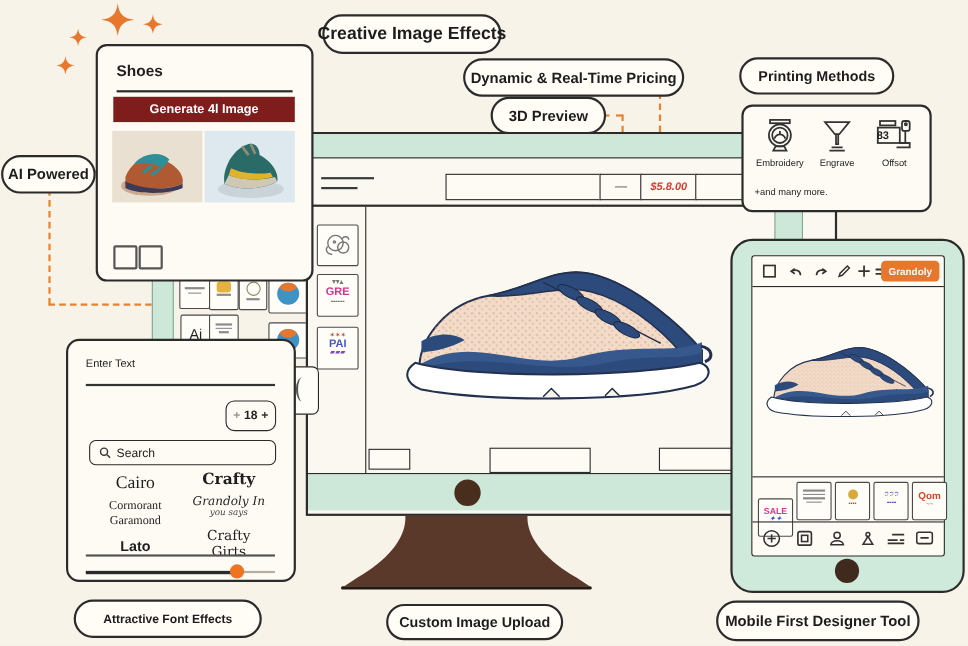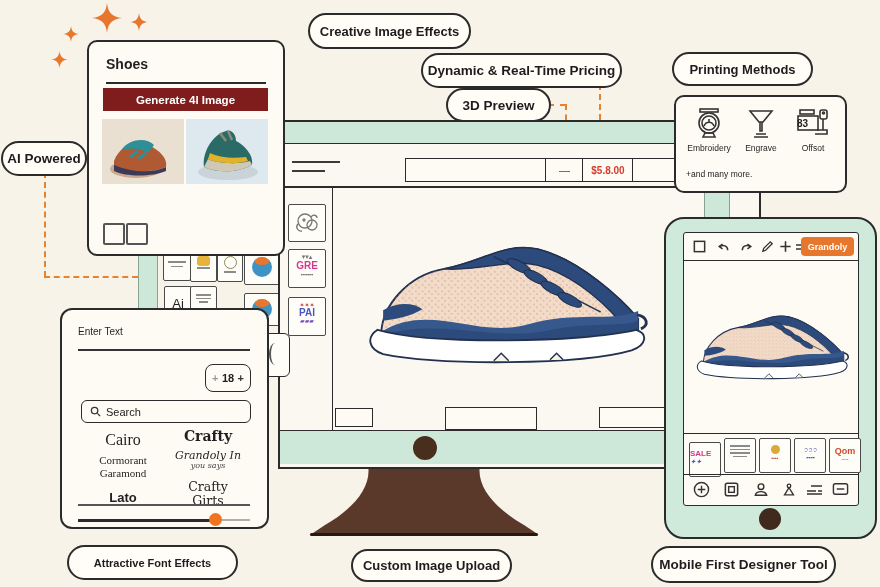--- a/index.html
+++ b/index.html
@@ -76,21 +76,21 @@
   <div class="abs" style="left:278px;top:120px;width:479px;height:345px;background:#fbf8f1;border:2px solid #2b2b2b;z-index:2;">
     <div class="abs mint" style="left:0;top:0;right:0;height:21px;border-bottom:1.5px solid #2b2b2b;"></div>
 
     <div class="abs" style="left:0;top:22px;right:0;height:42px;border-bottom:2px solid #2b2b2b;">
       <div class="abs" style="left:12px;top:17px;width:48px;height:2px;background:#3a3a3a;"></div>
       <div class="abs" style="left:12px;top:26px;width:33px;height:2px;background:#3a3a3a;"></div>
       <div class="box" style="left:125px;top:14px;width:140px;height:22px;"></div>
       <div class="box" style="left:265px;top:14px;width:37px;height:22px;display:flex;align-items:center;justify-content:center;font-size:11px;color:#444;">
         <span>—</span>
       </div>
-      <div class="box" style="left:302px;top:14px;width:50px;height:22px;display:flex;align-items:center;justify-content:center;">
+      <div class="box" style="left:302px;top:14px;width:50px;height:22px;display:flex;align-items:center;justify-content:center;font-style:italic;">
         <span style="color:#d63c2f;font-weight:700;font-size:10px;">$5.8.00</span>
       </div>
       <div class="box" style="left:352px;top:14px;width:43px;height:22px;"></div>
     </div>
 
     <div class="abs" style="left:52px;top:66px;width:0;height:242px;border-left:1.5px solid #2b2b2b;"></div>
     <div class="tile" style="left:8px;top:82px;width:36px;height:36px;">
       <svg width="30" height="30" viewBox="0 0 30 30" style="margin:3px;">
         <g fill="none" stroke="#777" stroke-width="1.3">
           <circle cx="13" cy="13" r="7"></circle>
@@ -262,21 +262,21 @@
         <div class="abs" style="right:4px;top:4px;width:53px;height:19px;background:#e8772e;border-radius:4px;display:flex;align-items:center;justify-content:center;">
           <span style="color:#fff;font-size:9px;font-weight:700;">Grandoly</span>
         </div>
       </div>
 
       <svg class="abs" style="left:5px;top:45px;" width="164" height="130" viewBox="0 0 320 170">
           <use href="#sneaker"></use>
         </svg>
 
       <div class="abs" style="left:0;top:200px;right:0;height:41px;border-top:1.5px solid #2b2b2b;">
-        <div class="tile" style="left:5px;top:8px;width:30px;height:33px;">
+        <div class="tile" style="left:5px;top:19px;width:30px;height:33px;text-align:center;">
           <div style="font-size:8px;font-weight:800;color:#d6368f;margin-top:7px;line-height:1;">SALE</div>
           <div style="font-size:7px;color:#4a56c0;line-height:1;font-style:italic;">✦✦</div>
         </div>
         <div class="tile" style="left:40px;top:4px;width:30px;height:33px;">
           <div class="grayline" style="margin:6px 5px 2px;"></div>
             <div class="grayline" style="margin:0 5px 2px;"></div>
             <div class="grayline" style="margin:0 5px 2px;"></div>
             <div class="grayline" style="margin:0 8px;"></div>
         </div>
         <div class="tile" style="left:75px;top:4px;width:30px;height:33px;text-align:center;">
@@ -358,21 +358,21 @@
     </div>
     <div class="abs" style="left:16px;top:194px;width:172px;height:2px;background:#555;"></div>
 
     <div class="abs" style="left:16px;top:203px;width:172px;height:14px;">
       <div style="position:absolute;left:0;top:6px;width:172px;height:2px;background:#b5aea3;"></div>
       <div style="position:absolute;left:0;top:5.5px;width:137px;height:3px;background:#2b2b2b;"></div>
       <div style="position:absolute;left:131px;top:0;width:13px;height:13px;border-radius:50%;background:#ef7421;"></div>
     </div>
   </div>
 
-  <div class="pill" style="left:308px;top:13px;width:159px;height:32px;font-size:13px;text-align:center;">
+  <div class="pill" style="left:293px;top:13px;width:159px;height:32px;font-size:16px;text-align:center;">
     <span>Creative Image Effects</span>
   </div>
   <div class="pill" style="left:421px;top:53px;width:197px;height:31px;font-size:13.5px;">
     <span>Dynamic &amp; Real-Time Pricing</span>
   </div>
   <div class="pill" style="left:446px;top:88px;width:101px;height:30px;font-size:13.5px;">
     <span>3D Preview</span>
   </div>
   <div class="pill" style="left:672px;top:52px;width:137px;height:30px;font-size:13px;z-index:11;">
     <span>Printing Methods</span>

